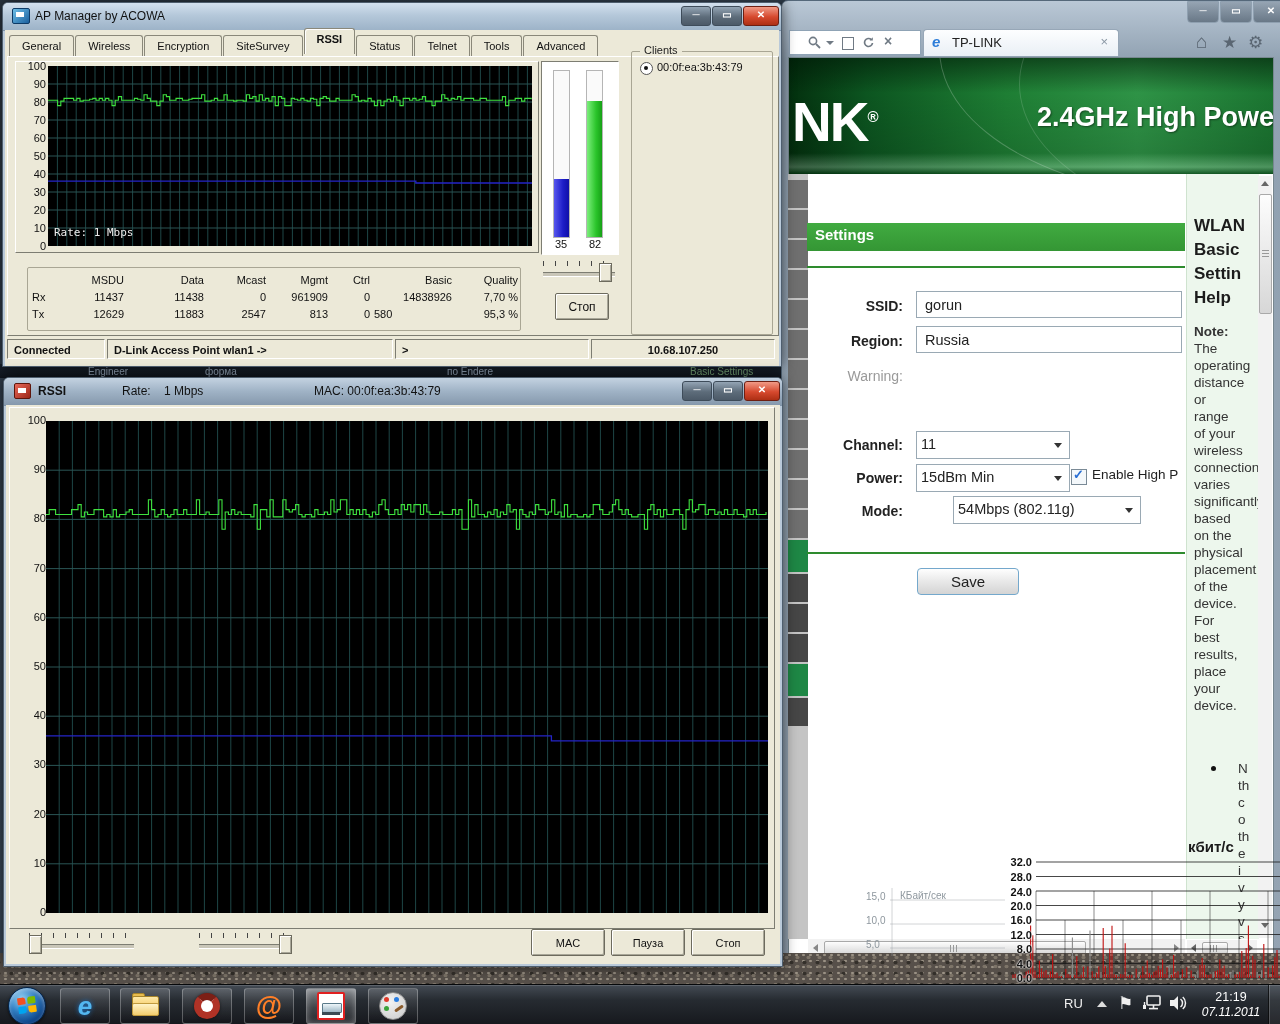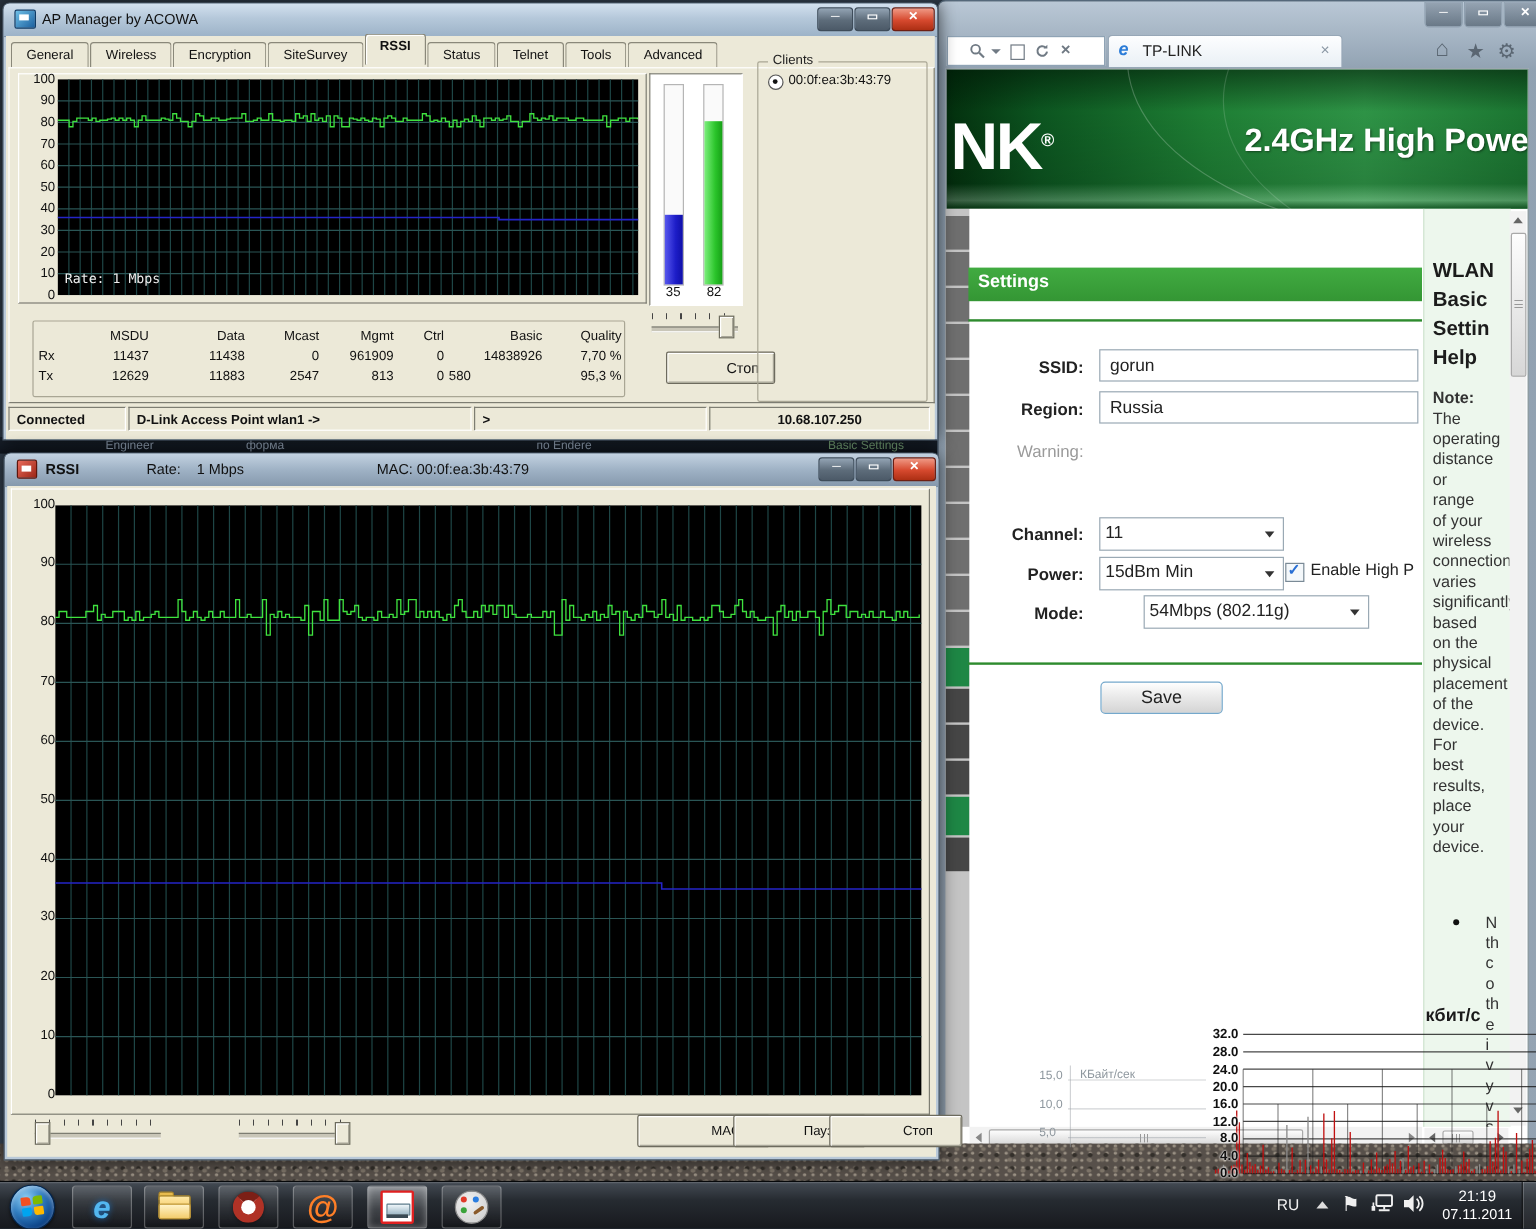--- a/index.html
+++ b/index.html
@@ -18,21 +18,21 @@
     background:linear-gradient(180deg,#93a4b4,#5d6c7a 55%,#4c5a68);color:#fff;
     font-size:10px;line-height:16px;text-align:center;font-weight:bold;}
   .capbtn.close{width:34px;background:linear-gradient(180deg,#f09a86,#d6492e 55%,#ad2f14);border-color:#6e1f12;}
   .client{position:absolute;background:#ece9d8;}
   .raised{border-top:1px solid #fff;border-left:1px solid #fff;border-right:1px solid #7d7d72;border-bottom:1px solid #7d7d72;}
   .sunken{border-top:1px solid #7d7d72;border-left:1px solid #7d7d72;border-right:1px solid #fff;border-bottom:1px solid #fff;}
   .gbox{position:absolute;border:1px solid #a9a694;border-radius:2px;}
   .gbox .legend{position:absolute;top:-8px;left:8px;background:#ece9d8;padding:0 4px;font-size:11px;color:#222;}
   .btn3d{position:absolute;background:#ece9d8;border:1px solid #6d6b5e;border-radius:2px;
     box-shadow:inset 1px 1px 0 #fff,inset -1px -1px 0 #a8a698;font-size:12px;color:#111;
-    display:flex;align-items:center;justify-content:center;padding-left:37px;}
+    display:flex;align-items:center;justify-content:center;}
   .tab{height:21px;padding:0 12px;background:#ece9d8;border:1px solid #8a887a;border-bottom:none;
     border-radius:3px 3px 0 0;font-size:11px;line-height:21px;color:#111;margin-right:1px;}
   .tab.active{height:25px;font-weight:bold;transform:translateY(-3px);z-index:2;
     box-shadow:inset 1px 1px 0 #fff;}
   .tickrow{height:5px;background-image:repeating-linear-gradient(90deg,#444 0 1px,transparent 1px 12px);}
   .groove{height:3px;border-top:1px solid #7d7d72;border-bottom:1px solid #fff;background:#c9c6b8;}
   .sthumb{position:absolute;width:11px;height:17px;background:#ece9d8;border:1px solid #6d6b5e;
     box-shadow:inset 1px 1px 0 #fff,inset -1px -1px 0 #a8a698;}
   .ytick{position:absolute;right:4px;width:28px;text-align:right;font-size:11px;color:#111;}
   .statcell{font-size:11px;color:#111;white-space:nowrap;}
@@ -777,18 +777,18 @@
       <path d="M1 10 v4 h3 v-4 z" fill="#f0f0f0"></path>
         <line x1="2.5" y1="7" x2="2.5" y2="10" stroke="#f0f0f0" stroke-width="1.4"></line>
     </svg>
     <svg class="abs" style="left:1168px;top:9px;" width="20" height="18" viewBox="0 0 20 18">
       <path d="M2 6 h4 l4-4 v14 l-4-4 H2 z" fill="#f0f0f0"></path>
       <path d="M12.5 5 a5 5 0 0 1 0 8" fill="none" stroke="#f0f0f0" stroke-width="1.5"></path>
       <path d="M14.8 3 a8 8 0 0 1 0 12" fill="none" stroke="#f0f0f0" stroke-width="1.5"></path>
     </svg>
     <div class="abs" style="left:1198px;top:4px;width:66px;text-align:center;color:#fff;">
       <div style="font-size:12.5px;line-height:16px;">21:19</div>
-      <div style="font-size:12px;line-height:15px;">07.11.2011</div>
+      <div style="font-size:12px;line-height:15px;font-style:italic;">07.11.2011</div>
     </div>
     <div class="abs" style="left:1268px;top:0;width:12px;height:40px;background:rgba(255,255,255,.07);
       border-left:1px solid rgba(0,0,0,.7);box-shadow:inset 1px 0 0 rgba(255,255,255,.2);"></div>
   </div>
 </div>
 
 </body></html>

